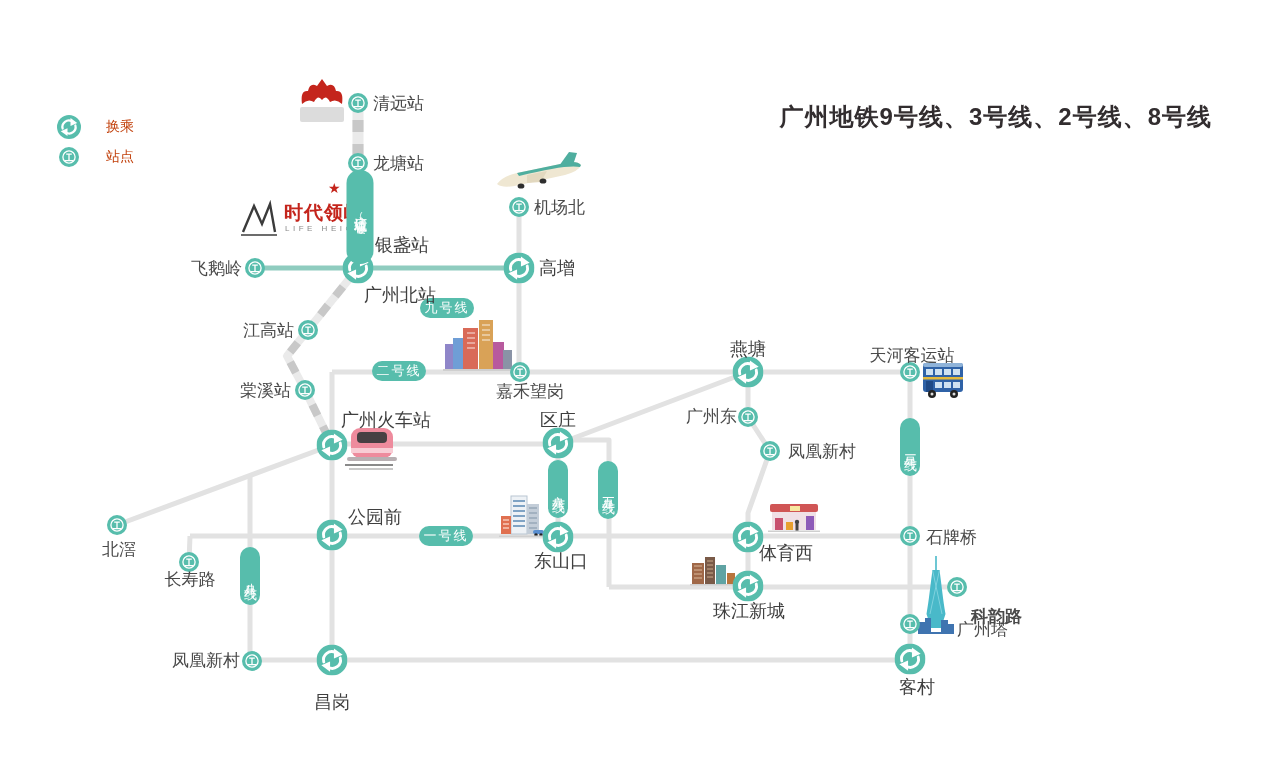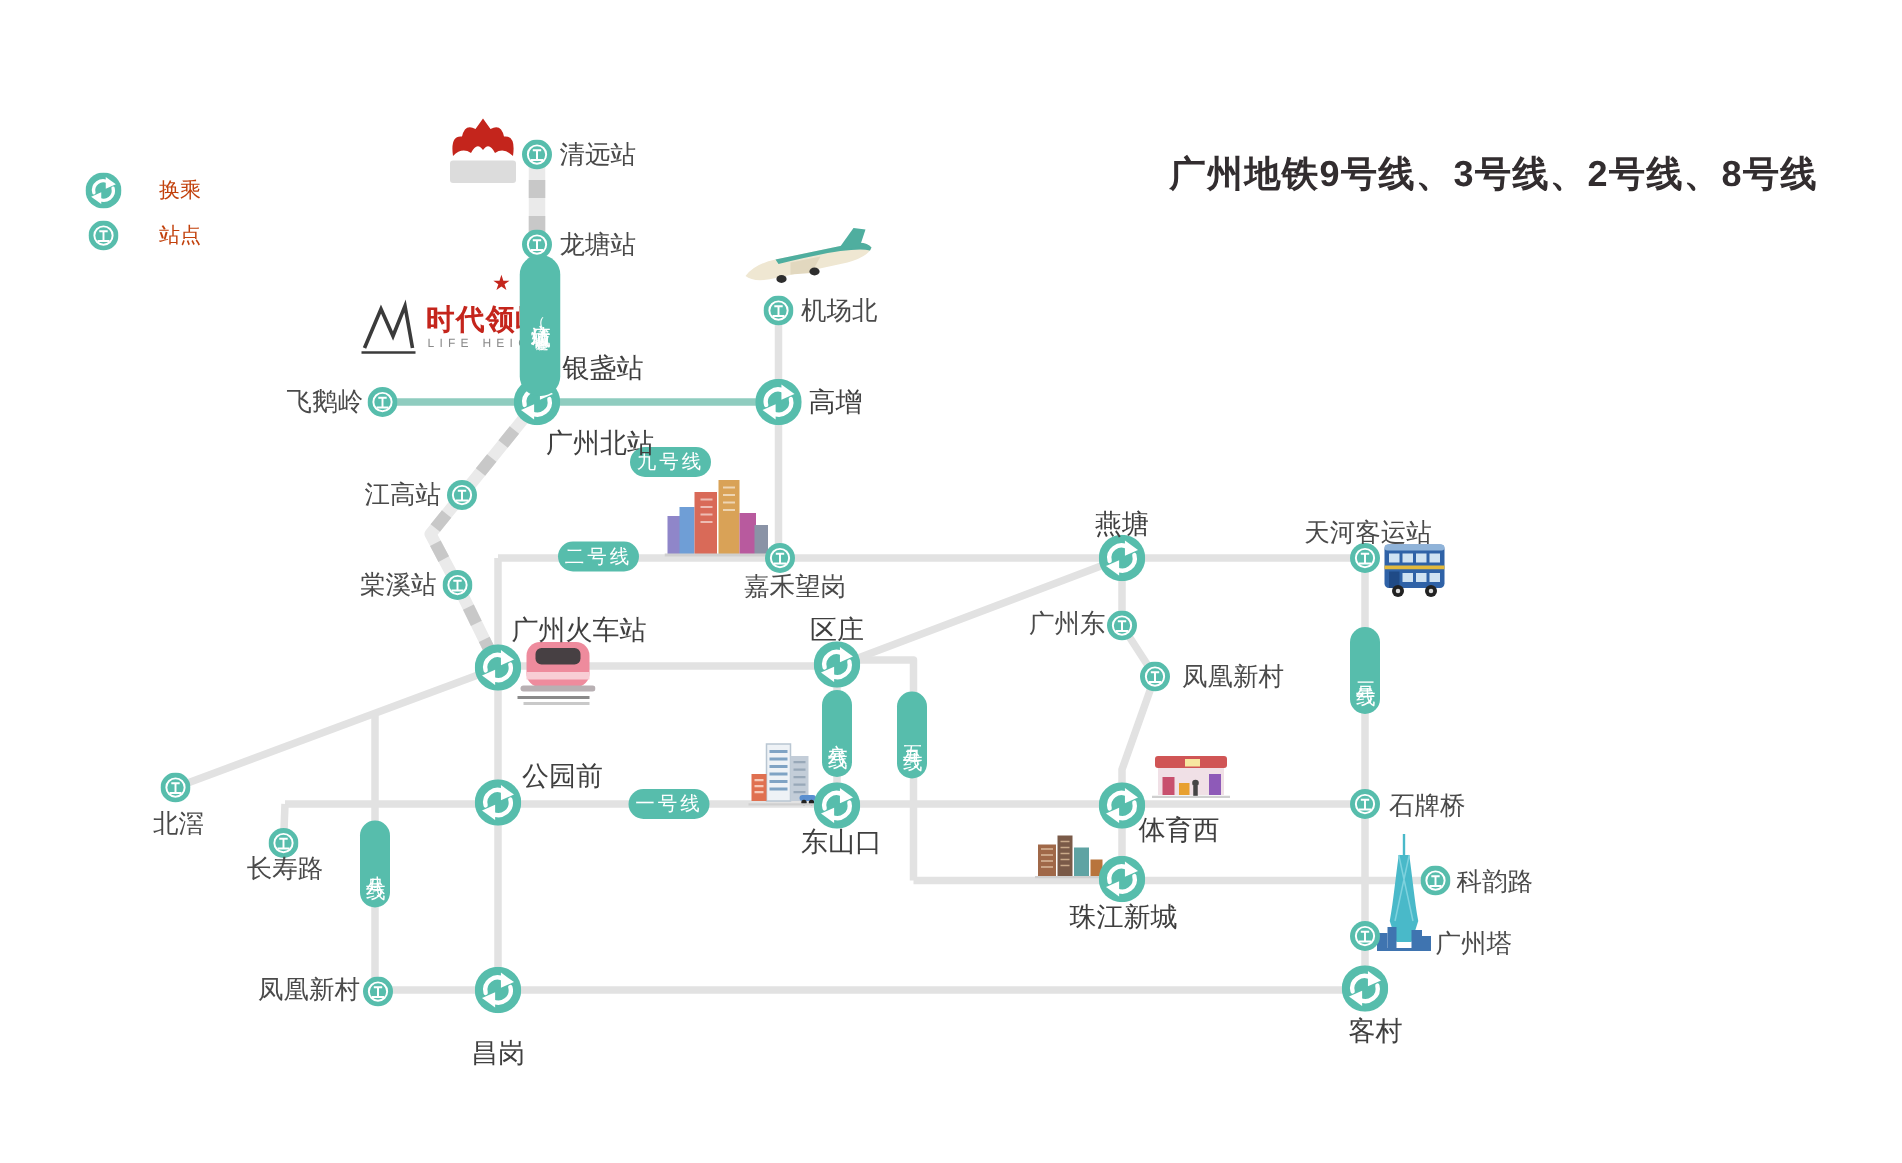--- a/index.html
+++ b/index.html
@@ -391,21 +391,21 @@
   <polygon points="2,-12 11,-5.5 2,-1.5" fill="#fff"></polygon>
   <path d="M8.5,-2 A8.5,8.5 0 0 1 -4,7.5" stroke="#fff" stroke-width="3" fill="none" stroke-linecap="round"></path>
   <polygon points="-2,12 -11,5.5 -2,1.5" fill="#fff"></polygon>
       </svg></div>
     <div class="slabel lg" style="left: 749px; top: 611px; transform: translate(-50%, -50%);">珠江新城</div>
     <div class="marker" style="left: 957px; top: 587px;"><svg width="20" height="20" viewBox="-10 -10 20 20">
   <circle r="10" fill="#57bdac"></circle>
   <circle r="6.1" fill="none" stroke="#fff" stroke-width="1.3"></circle>
   <path d="M-2.8,-2.8 H2.8 M0,-2.8 V3.6 M-4,3.6 H4" stroke="#fff" stroke-width="1.3" fill="none"></path>
       </svg></div>
-    <div class="slabel sm" style="left: 971px; top: 588px; transform: translate(0px, -50%);">科韵路</div>
+    <div class="slabel sm" style="left: 971px; top: 616px; transform: translate(0px, -50%); font-weight: bold;">科韵路</div>
     <div class="marker" style="left: 910px; top: 624px;"><svg width="20" height="20" viewBox="-10 -10 20 20">
   <circle r="10" fill="#57bdac"></circle>
   <circle r="6.1" fill="none" stroke="#fff" stroke-width="1.3"></circle>
   <path d="M-2.8,-2.8 H2.8 M0,-2.8 V3.6 M-4,3.6 H4" stroke="#fff" stroke-width="1.3" fill="none"></path>
       </svg></div>
     <div class="slabel sm" style="left: 957px; top: 629px; transform: translate(0px, -50%);">广州塔</div>
     <div class="marker" style="left: 910px; top: 659px;"><svg width="31" height="31" viewBox="-16 -16 32 32">
   <circle r="16" fill="#57bdac"></circle>
   <path d="M-8.5,2 A8.5,8.5 0 0 1 4,-7.5" stroke="#fff" stroke-width="3" fill="none" stroke-linecap="round"></path>
   <polygon points="2,-12 11,-5.5 2,-1.5" fill="#fff"></polygon>

